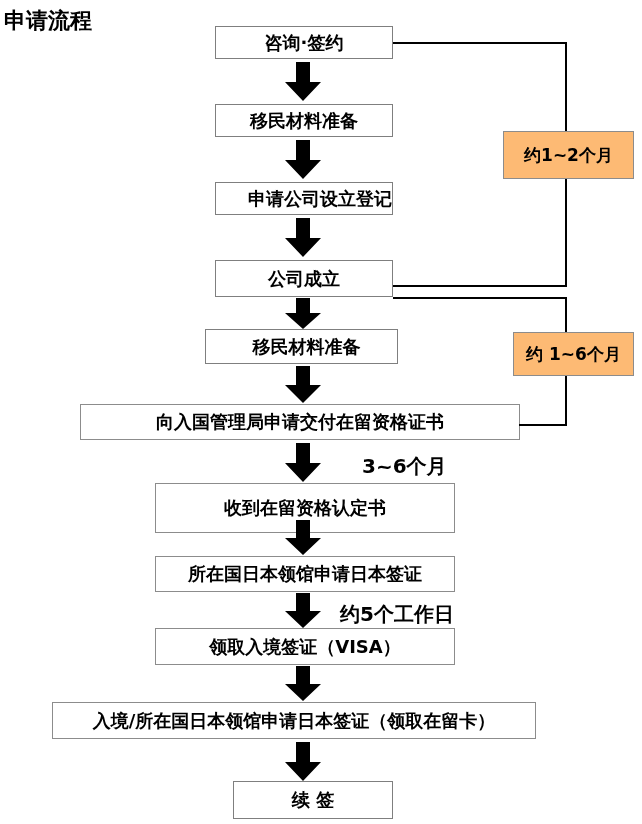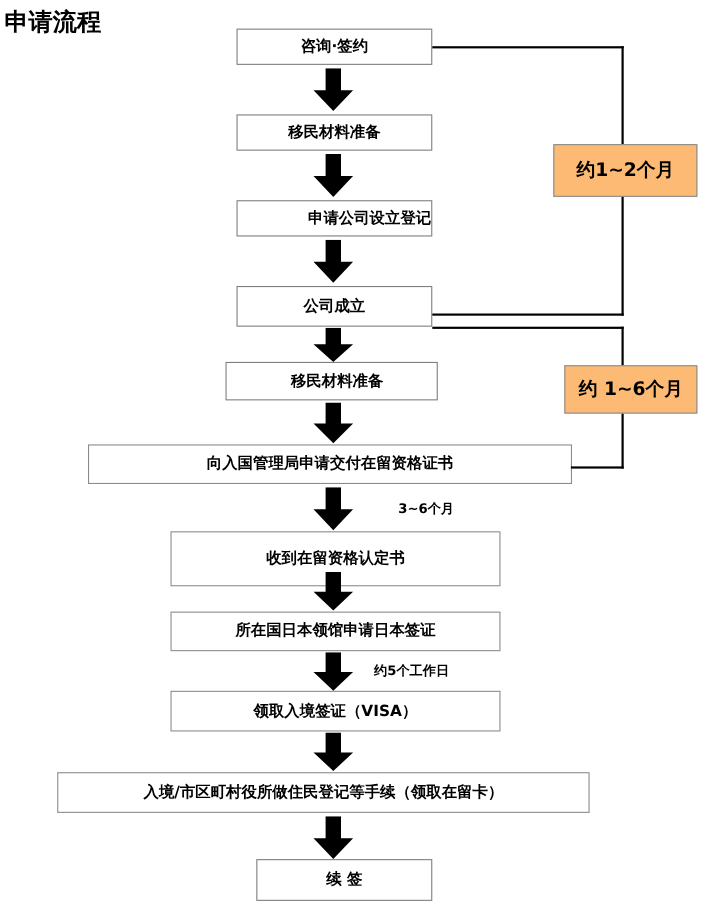--- a/index.html
+++ b/index.html
@@ -35,21 +35,21 @@
 
   
   .node {
     position: absolute;
     box-sizing: border-box;
     border: 1.6px solid #7f7f7f;
     background: #ffffff;
     display: flex;
     align-items: center;
     justify-content: center;
-    font-size: 14px;
+    font-size: 18px;
     font-weight: bold;
     line-height: 1;
     white-space: nowrap;
     color: #000000;
   }
   .node.thin {
     border: 1.4px solid #8c8c8c;
   }
   .node span {
     display: block;
@@ -68,21 +68,21 @@
     font-size: 17px;
     font-weight: bold;
     line-height: 1;
     white-space: nowrap;
     z-index: 5;
   }
 
   
   .freelabel {
     position: absolute;
-    font-size: 12px;
+    font-size: 20px;
     font-weight: bold;
     line-height: 1;
     white-space: nowrap;
     z-index: 4;
   }
 
   
   .hline {
     position: absolute;
     background: #000000;
@@ -158,21 +158,21 @@
 
   <div class="node thin" style="left:155px; top:556px; width:300px; height:36px;">
     <span>所在国日本领馆申请日本签证</span>
   </div>
 
   <div class="node thin" style="left:155px; top:628px; width:300px; height:37px;">
     <span>领取入境签证（VISA）</span>
   </div>
 
   <div class="node thin" style="left:52px; top:702px; width:484px; height:37px;">
-    <span>入境/市区町村役所做住民登记等手续（领取在留卡）</span>
+    <span>入境/所在国日本领馆申请日本签证（领取在留卡）</span>
   </div>
 
   <div class="node" style="left:233px; top:781px; width:160px; height:38px;">
     <span>续 签</span>
   </div>
 
   <div class="freelabel" style="left:362px; top:456px;">
     <span>3~6个月</span>
   </div>
 

